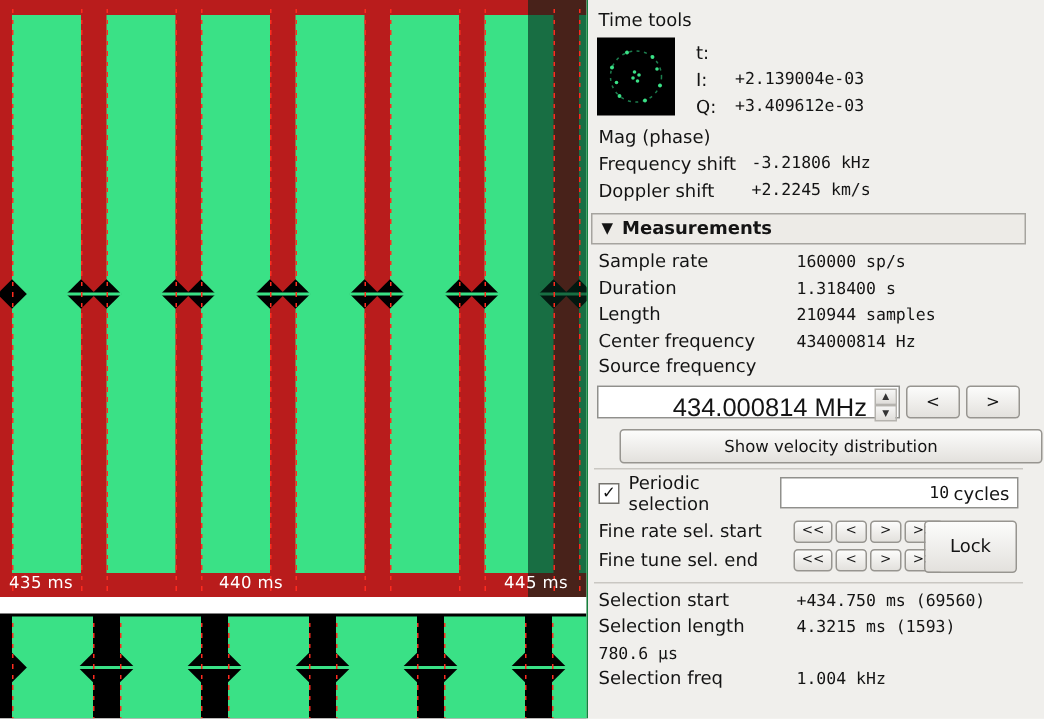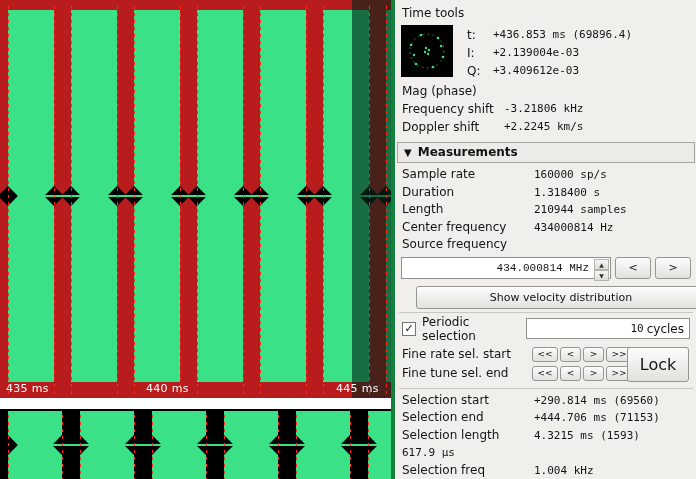--- a/index.html
+++ b/index.html
@@ -8,54 +8,54 @@
   #app{position:relative;width:696px;height:479px}
 
   
   #wave-panel{position:absolute;left:0;top:0;width:391px;height:479px;background:#ffffff}
   #wave-main{position:absolute;left:0;top:0;width:391px;height:398px;background:#b91c1c;overflow:hidden}
   #wave-bottom{position:absolute;left:0;top:409px;width:391px;height:70px;background:#000;overflow:hidden}
   .time-label{position:absolute;bottom:3px;color:#fff;font-size:11px;z-index:6;letter-spacing:.3px}
   .dim-overlay{position:absolute;left:352px;width:39px;top:0;height:100%;z-index:4;background:rgba(4,38,26,.62)}
 
   
-  #side-panel{position:absolute;left:391px;top:0;width:305px;height:479px;background:#f0efec;padding:4px 1px 0 2px;border-left:4px solid #15803d}
+  #side-panel{position:absolute;left:391px;top:0;width:305px;height:479px;background:#f0efec;padding:4px 12px 0 2px;border-left:1px solid #15803d}
   .panel-title{padding:2px 4px 2px 5px;line-height:15px}
   .tt-top{display:flex;padding:2px 4px;gap:12px;align-items:flex-start}
   .constellation{width:52px;height:52px;background:#000;flex:0 0 auto}
   .tiq{flex:1;padding-top:1px}
   .row2{display:grid;grid-template-columns:26px 1fr;line-height:18px;padding:0 2px}
   .row3{display:grid;grid-template-columns:102px 1fr;line-height:18px;padding:0 5px}
   .val{font-family:"DejaVu Sans Mono","Liberation Mono",monospace;font-size:11px}
   .meas-hdr{display:flex;gap:6px;align-items:center;border:1px solid #a6a49f;background:#edebe7;font-weight:bold;padding:2px 6px;margin:6px 0 3px 0;line-height:15px}
   .meas-hdr .tri{font-size:10px;font-weight:normal}
   .row{display:grid;grid-template-columns:132px 1fr;line-height:17.5px;padding:0 5px}
 
   .btn{border:1px solid #979590;background:linear-gradient(#fcfcfb,#e3e1dd);border-radius:3px;font-size:11px;font-family:inherit;text-align:center;cursor:default;color:#141414}
   .spin-row{display:flex;gap:4px;padding:3px 4px 1px 4px;align-items:center}
   .spin{flex:1;position:relative;height:22px;background:#fff;border:1px solid #90908c}
-  .spin-txt{position:absolute;right:21px;top:4px;font-family:Liberation Mono, monospace;font-size:11px}
+  .spin-txt{position:absolute;right:21px;top:4px;font-family:Liberation Sans, sans-serif;font-size:17px}
   .spin-arrows{position:absolute;right:1px;top:1px;width:15px;height:18px;display:flex;flex-direction:column}
   .sp{flex:1;font-size:6px;line-height:9px;text-align:center;background:linear-gradient(#f6f6f5,#e0deda);border:1px solid #b5b3ae;color:#333}
   .wbtn{width:36px;height:22px}
   .vel-btn{display:block;margin:6px 4px 3px 19px;width:calc(100% - 8px);height:23px}
   .hr{border-top:1px solid #c9c7c2;margin:3px 2px}
 
   .periodic-row{display:flex;align-items:center;padding:3px 5px;height:26px}
   .checkbox{width:14px;height:14px;background:#fff;border:1px solid #76746f;display:inline-flex;align-items:center;justify-content:center;flex:0 0 auto}
   .checkbox .check{font-size:11px;line-height:11px;color:#111}
   .plabel{margin-left:6px}
   .cycles-field{margin-left:auto;width:166px;height:21px;background:#fff;border:1px solid #90908c;display:flex;align-items:center;justify-content:flex-end;gap:3px;padding:0 5px}
 
   .ft-block{position:relative;height:40px;margin-top:3px}
   .ft-row{display:grid;grid-template-columns:130px auto;padding:1px 5px;height:19px;align-items:center}
   .ft-btns{display:flex;gap:2px}
   .ft-btn{height:15px;font-size:9px;line-height:12px;padding:0}
   .w22{width:21px}.w26{width:26px}
-  .lock-btn{position:absolute;right:6px;top:2px;width:62px;height:35px;font-size:16px}
+  .lock-btn{position:absolute;right:6px;top:2px;width:62px;height:35px;font-size:12px}
 </style>
 </head>
 <body>
 
 <div id="app">
 
   <div id="wave-panel">
     <div id="wave-main">
       <div class="dim-overlay"></div>
       <span class="time-label" style="left:6px">435 ms</span>
@@ -156,21 +156,20 @@
             <circle cx="28" cy="25" r="1.2" fill="#3ae186"></circle>
           <circle cx="25" cy="23" r="1.2" fill="#3ae186"></circle>
             <circle cx="27" cy="29" r="1.2" fill="#3ae186"></circle>
           <circle cx="13" cy="30" r="1.2" fill="#3ae186"></circle>
             <circle cx="40" cy="21" r="1.2" fill="#3ae186"></circle>
         </svg>
       </div>
       <div class="tiq">
         <div class="row2">
             <span>t:</span>
-            <span class="val">+436.853 ms (69896.4)</span>
           </div>
         <div class="row2">
             <span>I:</span>
             <span class="val">+2.139004e-03</span>
           </div>
         <div class="row2">
             <span>Q:</span>
             <span class="val">+3.409612e-03</span>
           </div>
       </div>
@@ -260,32 +259,28 @@
           <button class="btn ft-btn w26">&gt;&gt;</button>
         </span>
       </div>
       <button class="btn lock-btn">Lock</button>
     </div>
 
     <div class="hr"></div>
 
     <div class="row">
         <span>Selection start</span>
-        <span class="val">+290.814 ms (69560)</span>
-      </div>
-    <div class="row">
-        <span>Selection end</span>
-        <span class="val">+444.706 ms (71153)</span>
+        <span class="val">+434.750 ms (69560)</span>
       </div>
     <div class="row">
         <span>Selection length</span>
         <span class="val">4.3215 ms (1593)</span>
       </div>
     <div class="row">
-        <span class="val">617.9 µs</span>
+        <span class="val">780.6 µs</span>
       </div>
     <div class="row">
         <span>Selection freq</span>
         <span class="val">1.004 kHz</span>
       </div>
 
   </div>
 </div>
 
 </body></html>

